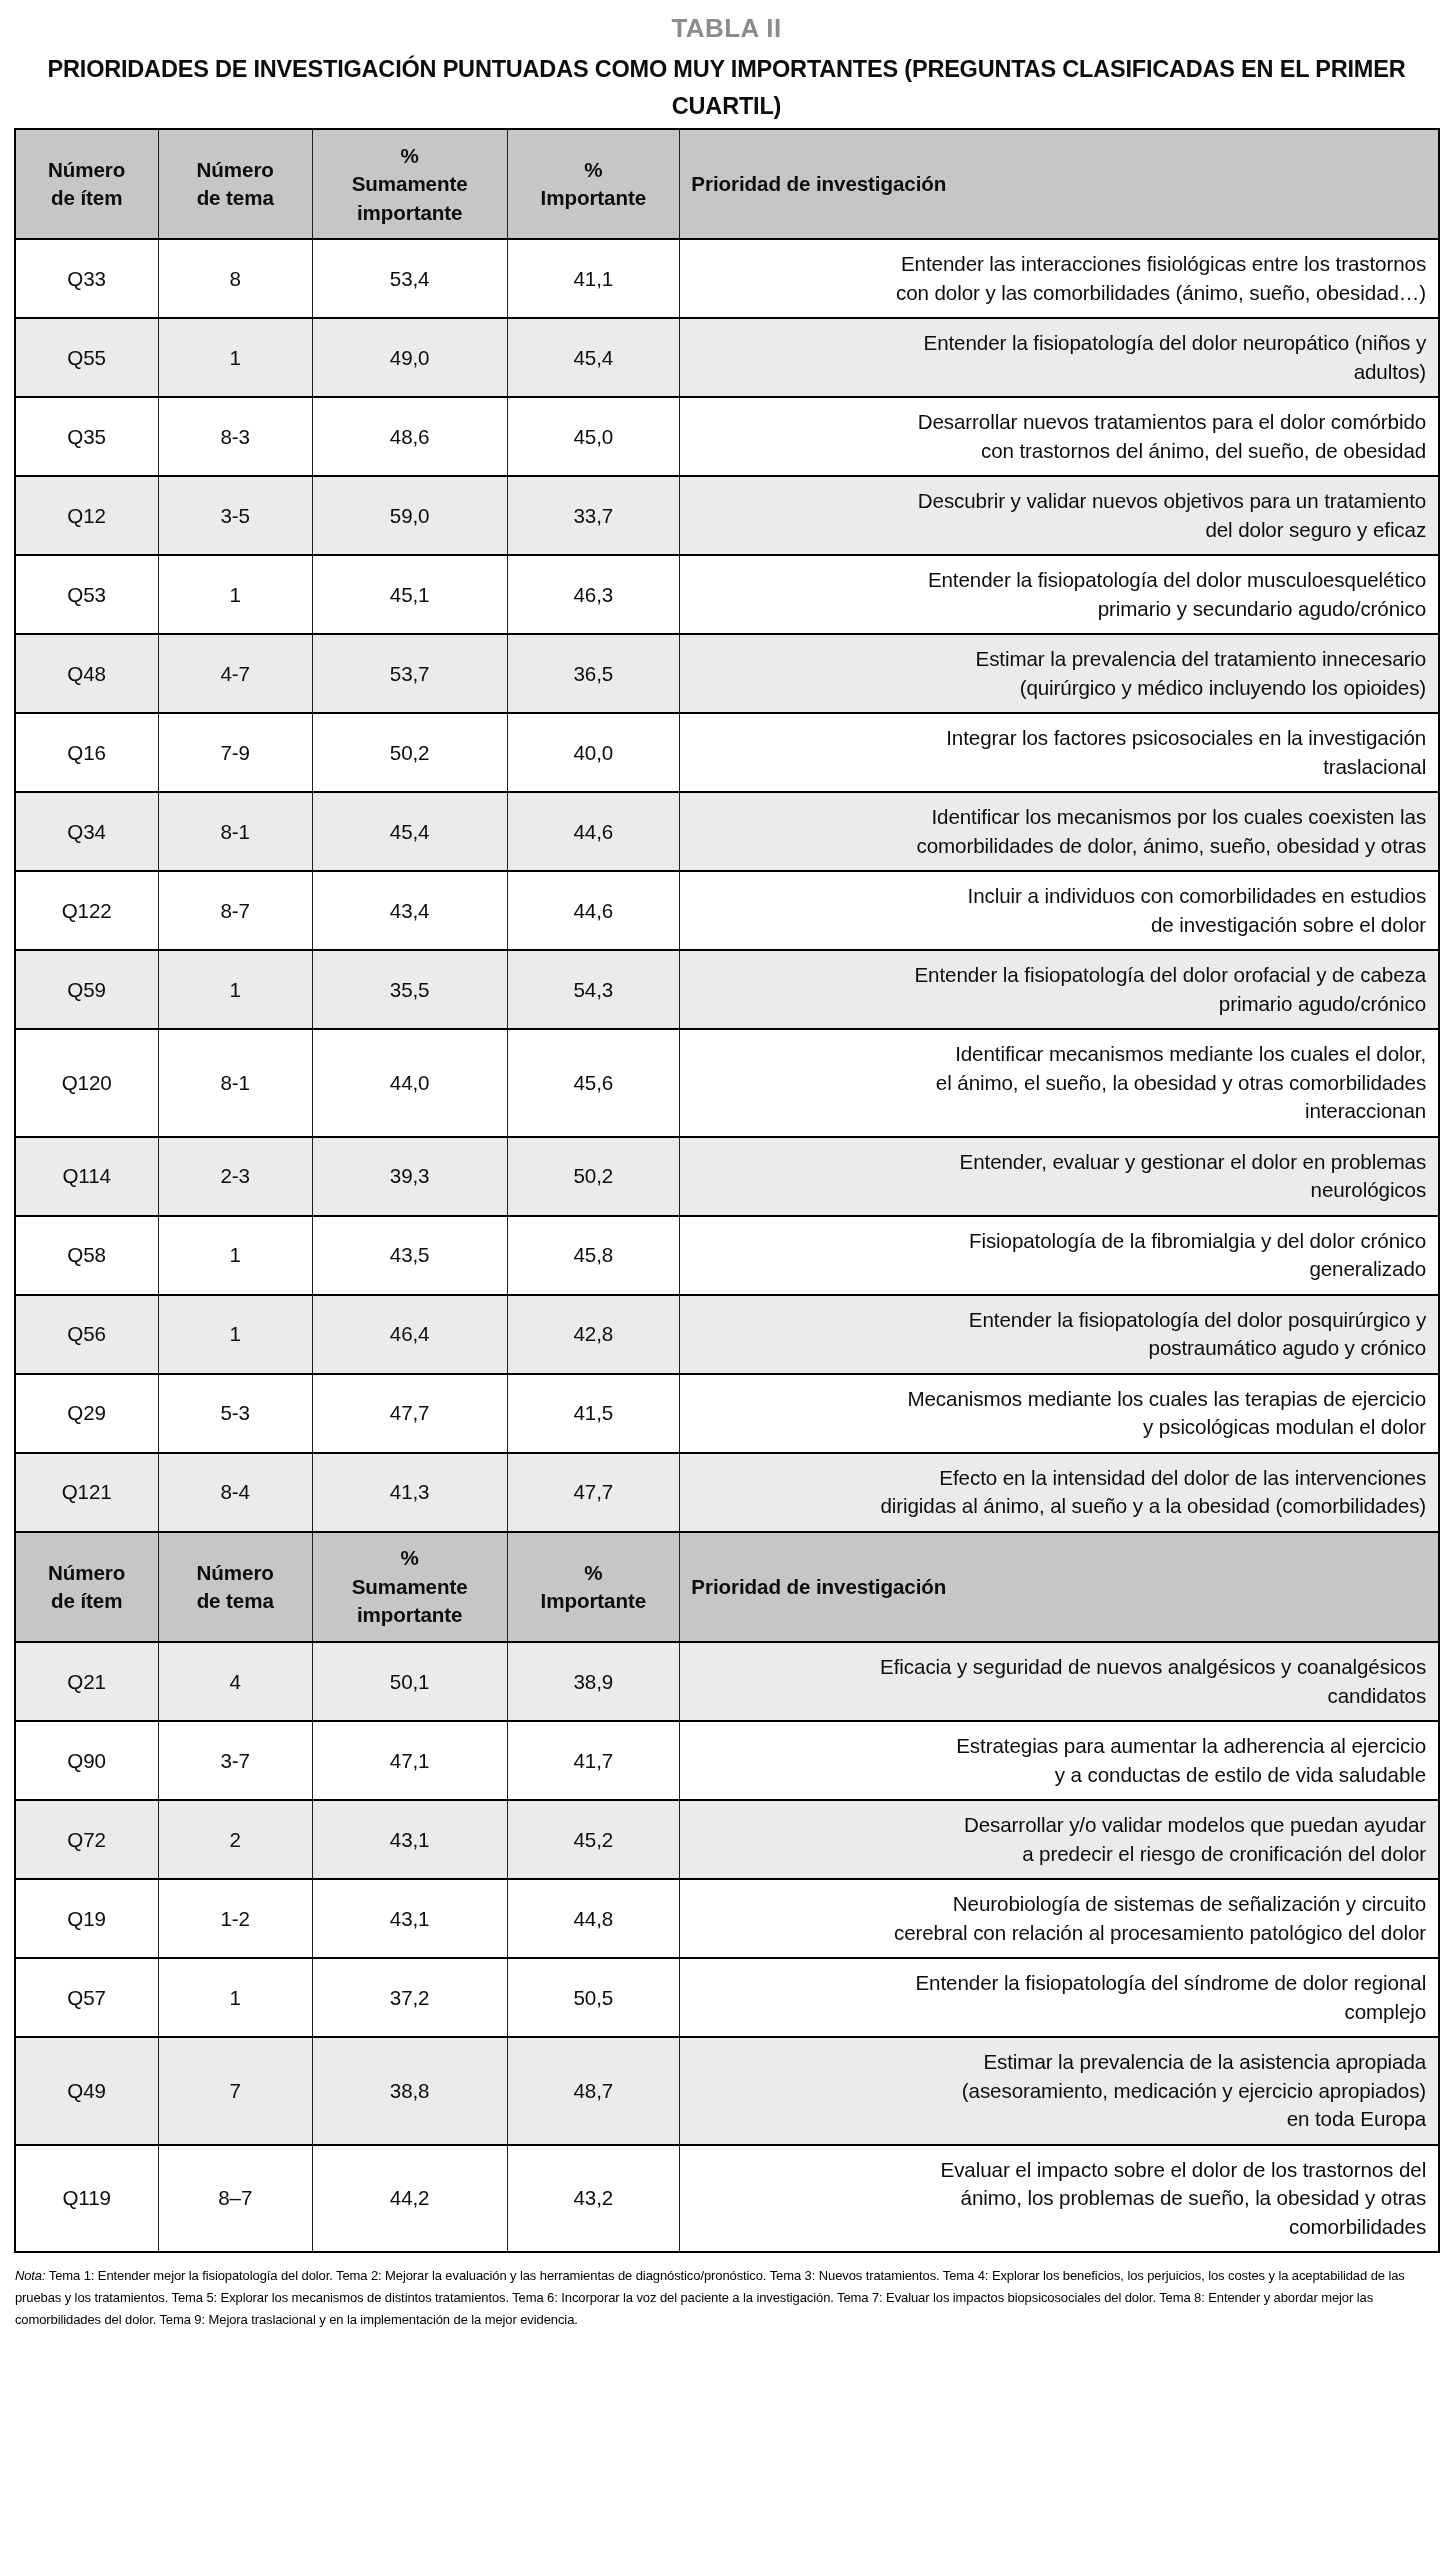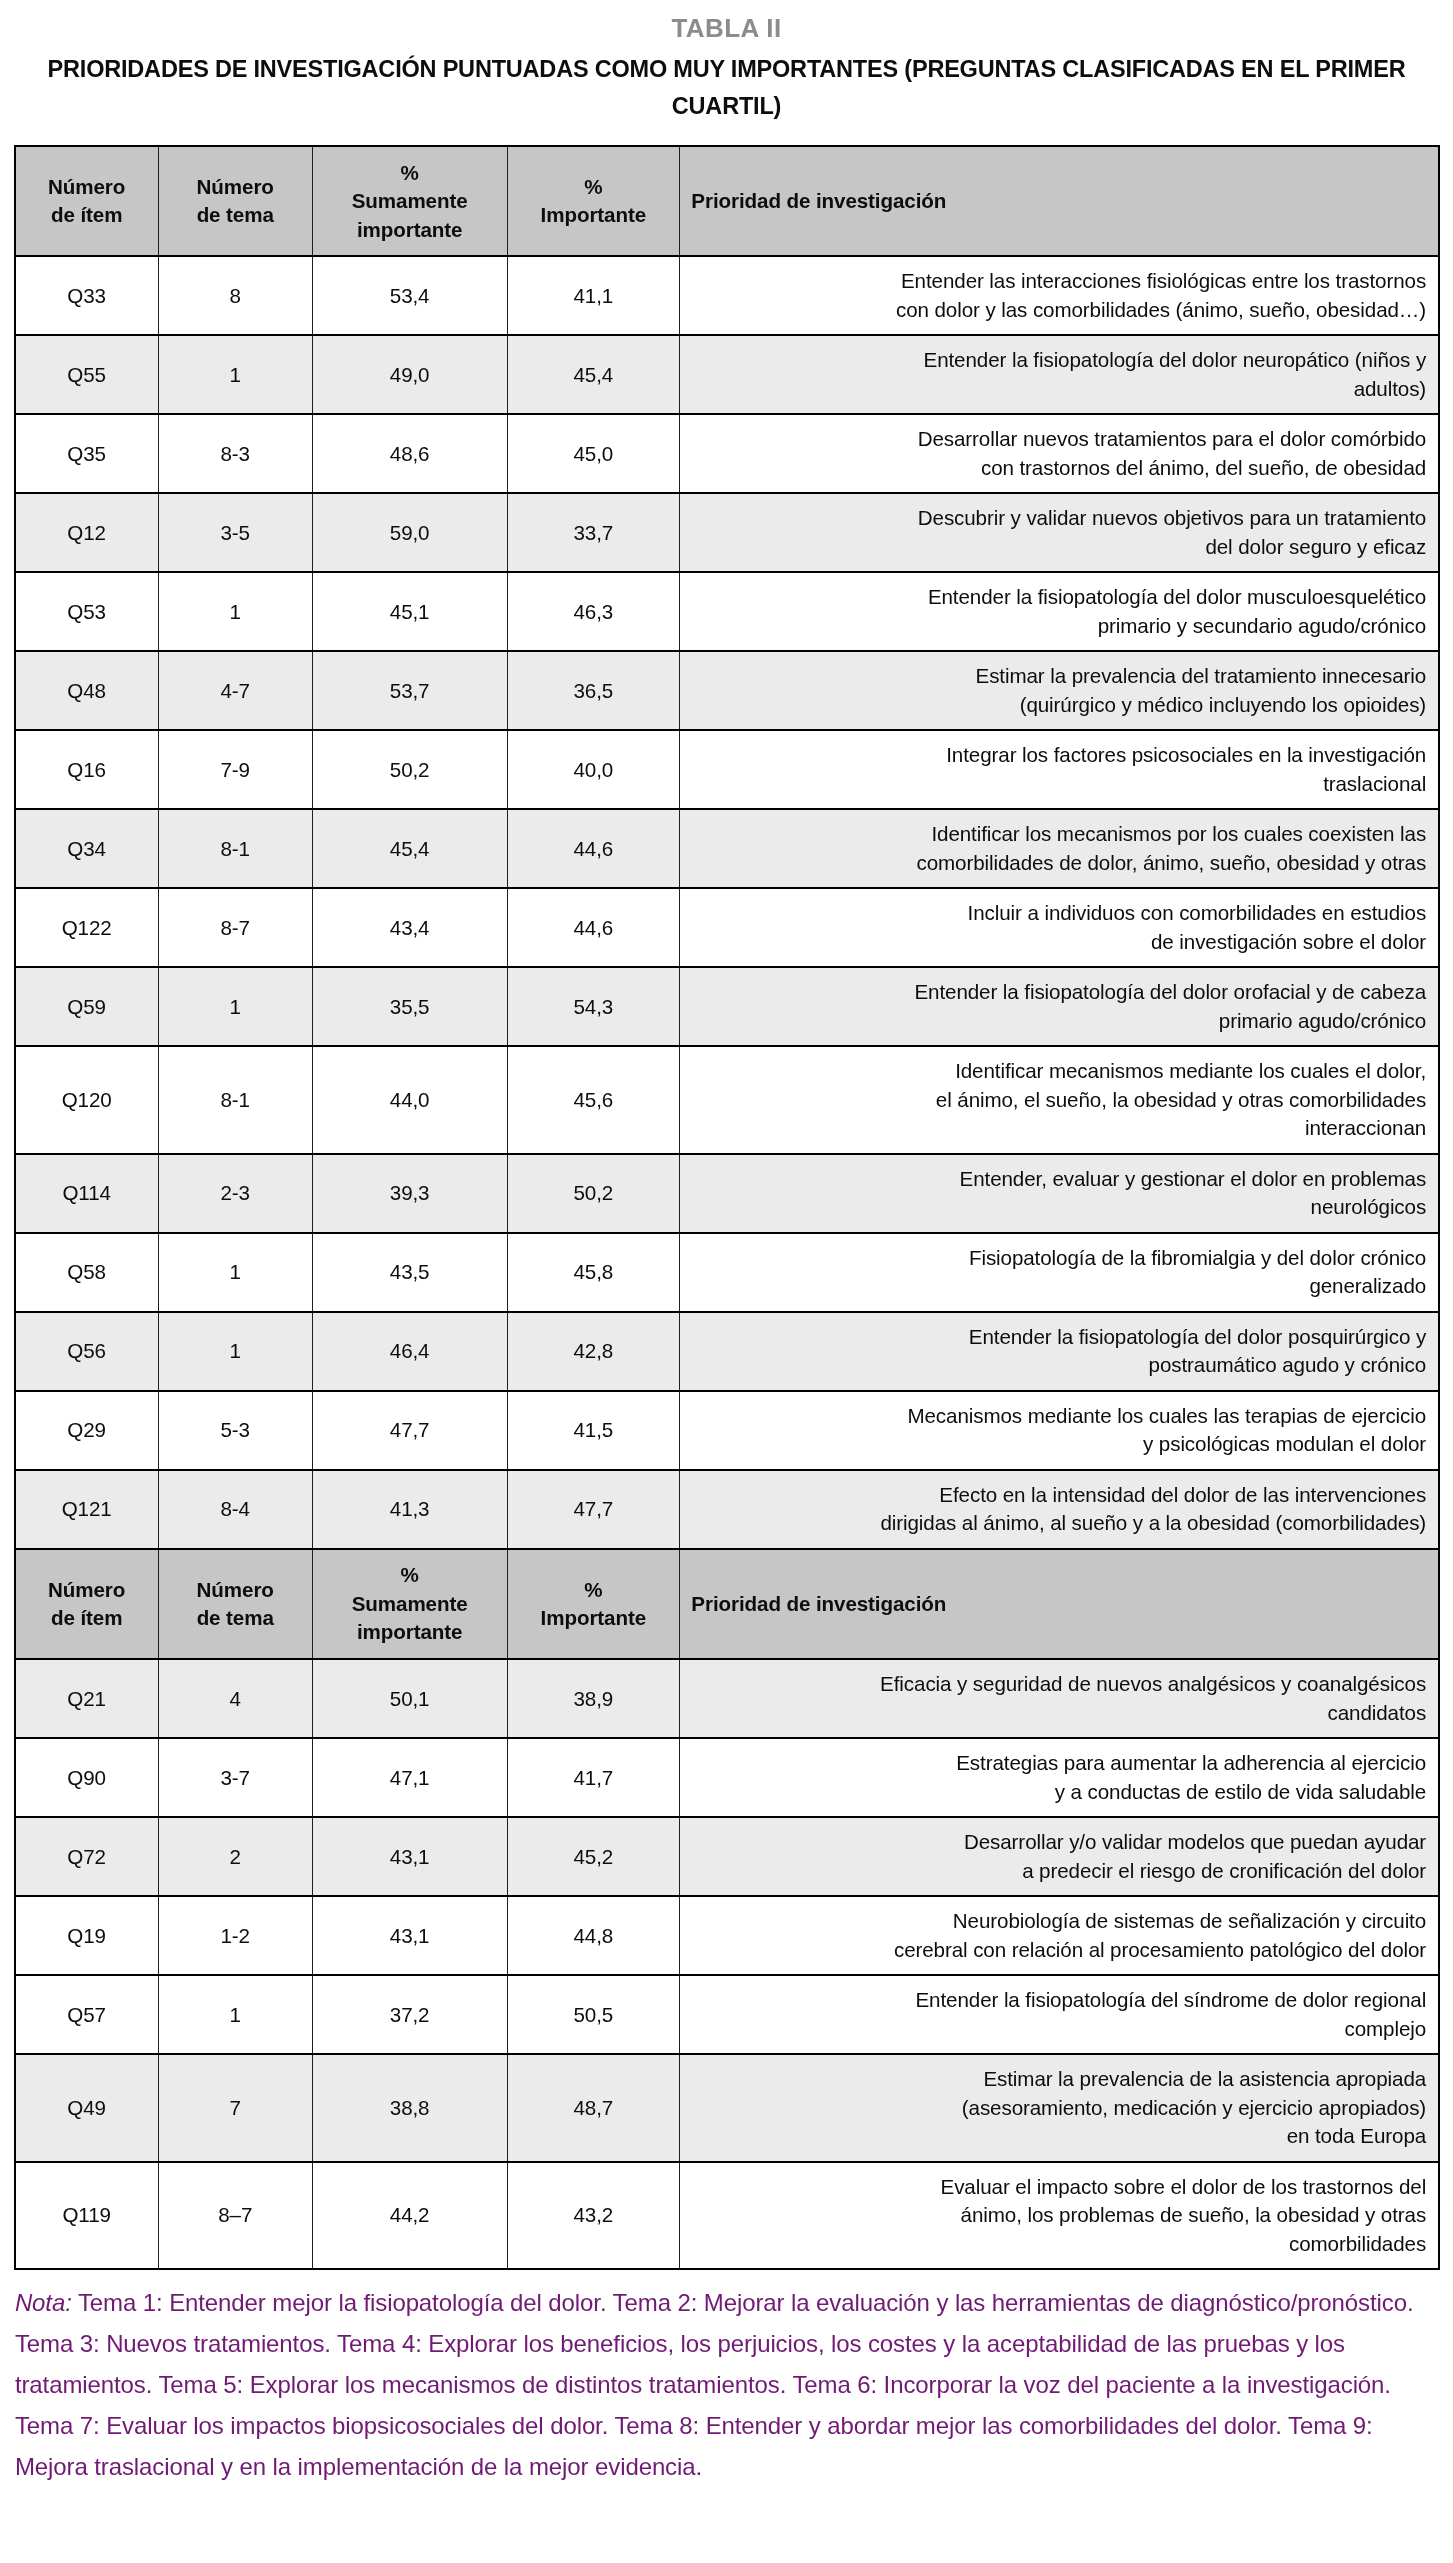--- a/index.html
+++ b/index.html
@@ -28,21 +28,21 @@
     color: var(--title-color);
     line-height: 37px;
     margin: 2.8px 0 4.3px 0;
   }
   .subtitle {
     text-align: center;
     font-size: 23.5px;
     font-weight: bold;
     color: #0d0d0d;
     line-height: 37px;
-    margin: 0 auto 20px auto;
+    margin: 0 auto 3px auto;
     max-width: 1413px;
     letter-spacing: -0.2px;
   }
   table.priorities {
     width: 100%;
     border-collapse: collapse;
     table-layout: fixed;
     border: 2.8px solid var(--border-color);
   }
   table.priorities th,
@@ -64,24 +64,24 @@
     padding: 11.4px 11.4px;
   }
   th.h-center { text-align: center; }
   th.h-prio   { text-align: left; }
   td.c-item, td.c-tema, td.c-num { text-align: center; }
   td.c-prio { text-align: right; }
   tr.row-plain td { background: #ffffff; }
   tr.row-alt td   { background: var(--row-alt-bg); }
   .note {
     margin: 11.4px 1.4px 0 1.4px;
-    font-size: 24px;
-    line-height: 41px;
+    font-size: 13px;
+    line-height: 22px;
     letter-spacing: -0.1px;
-    color: #701a75;
+    color: #000000;
   }
   .note .nota-label { font-style: italic; }
 </style>
 </head>
 <body>
 
 <div class="page">
   <div class="title">TABLA II</div>
   <div class="subtitle">PRIORIDADES DE INVESTIGACIÓN PUNTUADAS COMO MUY IMPORTANTES (PREGUNTAS CLASIFICADAS EN EL PRIMER CUARTIL)</div>
 

